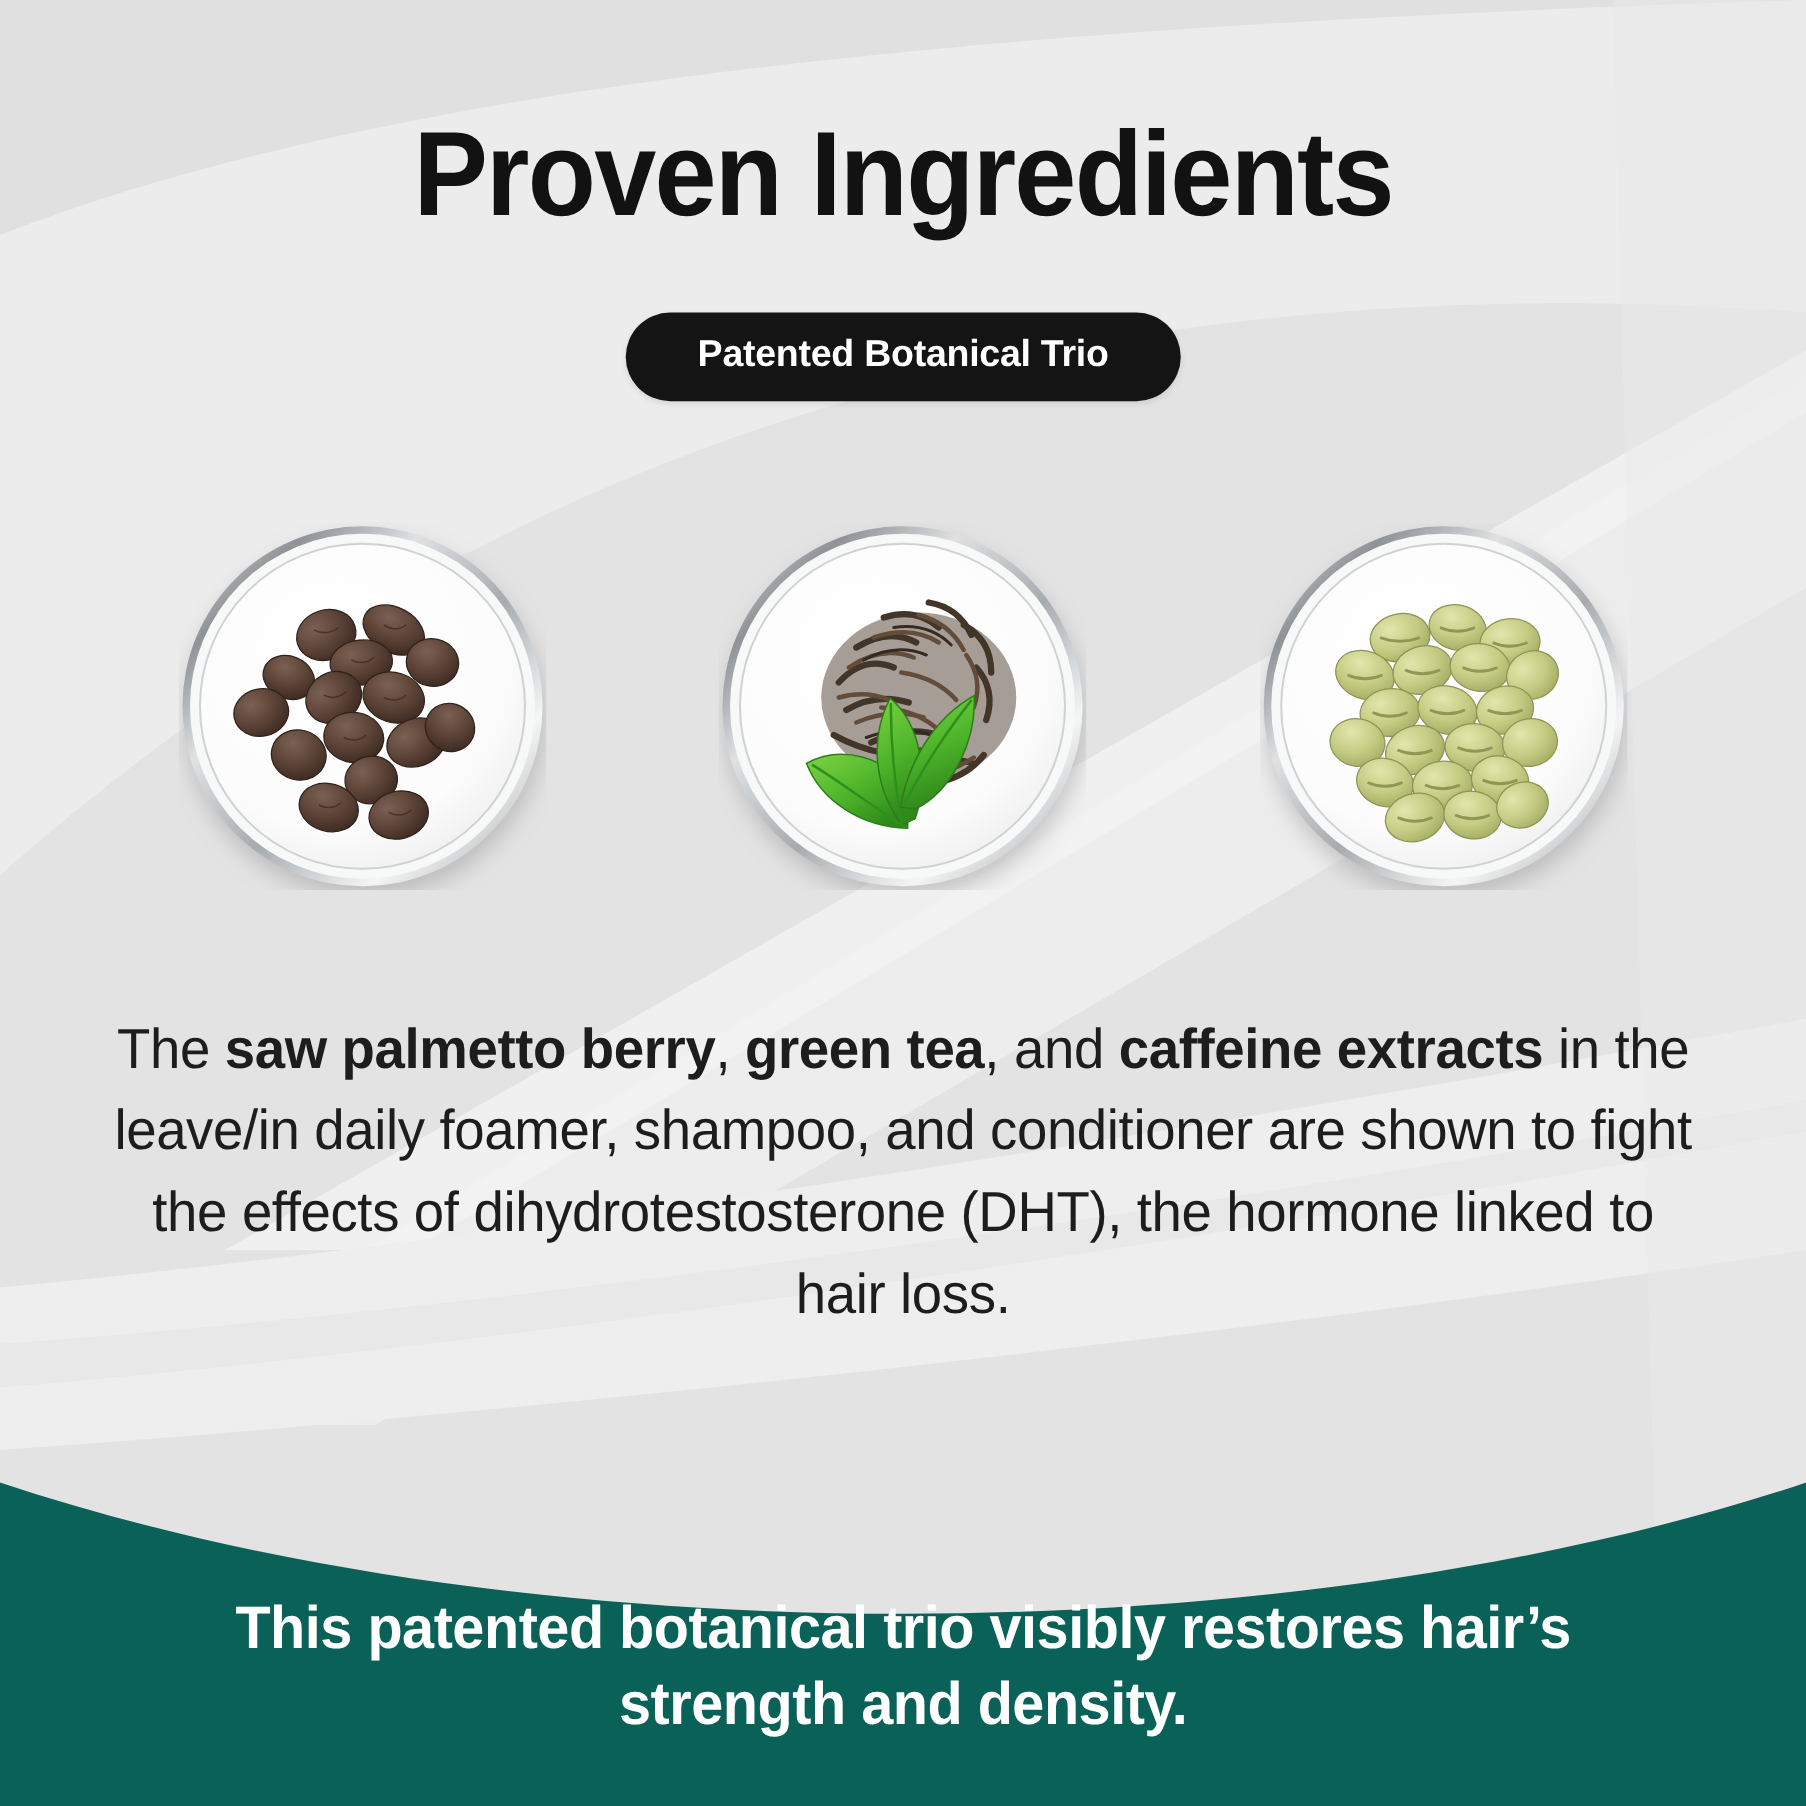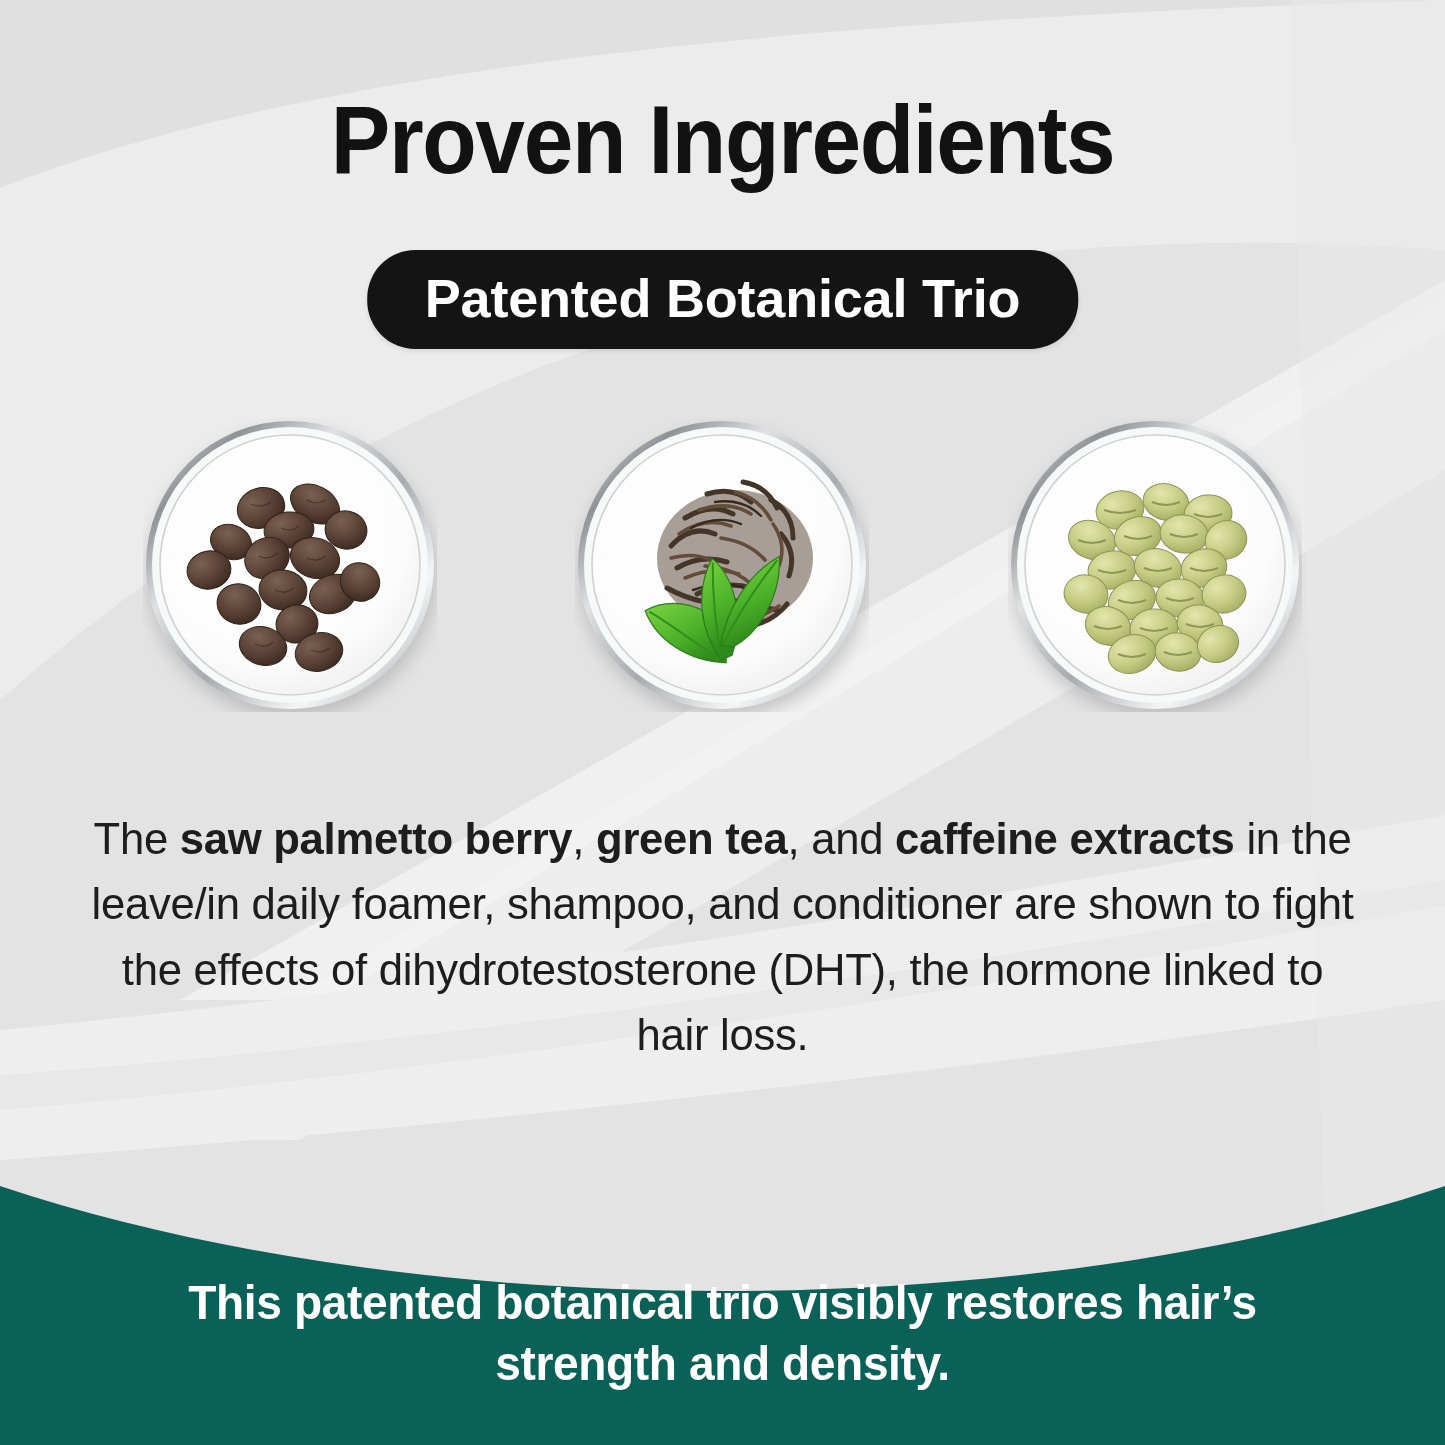--- a/index.html
+++ b/index.html
@@ -42,21 +42,21 @@
 
   #badge {
     position: absolute;
     top: 250px;
     left: 50%;
     transform: translateX(-50%);
     background: #141414;
     color: #ffffff;
     border-radius: 48px;
     padding: 17px 58px 20px 58px;
-    font-size: 54px;
+    font-size: 30px;
     font-weight: 700;
     letter-spacing: -0.2px;
     white-space: nowrap;
     box-shadow: 0 2px 5px rgba(0,0,0,0.10);
   }
 
   
   #dish-row {
     position: absolute;
     top: 418px;

